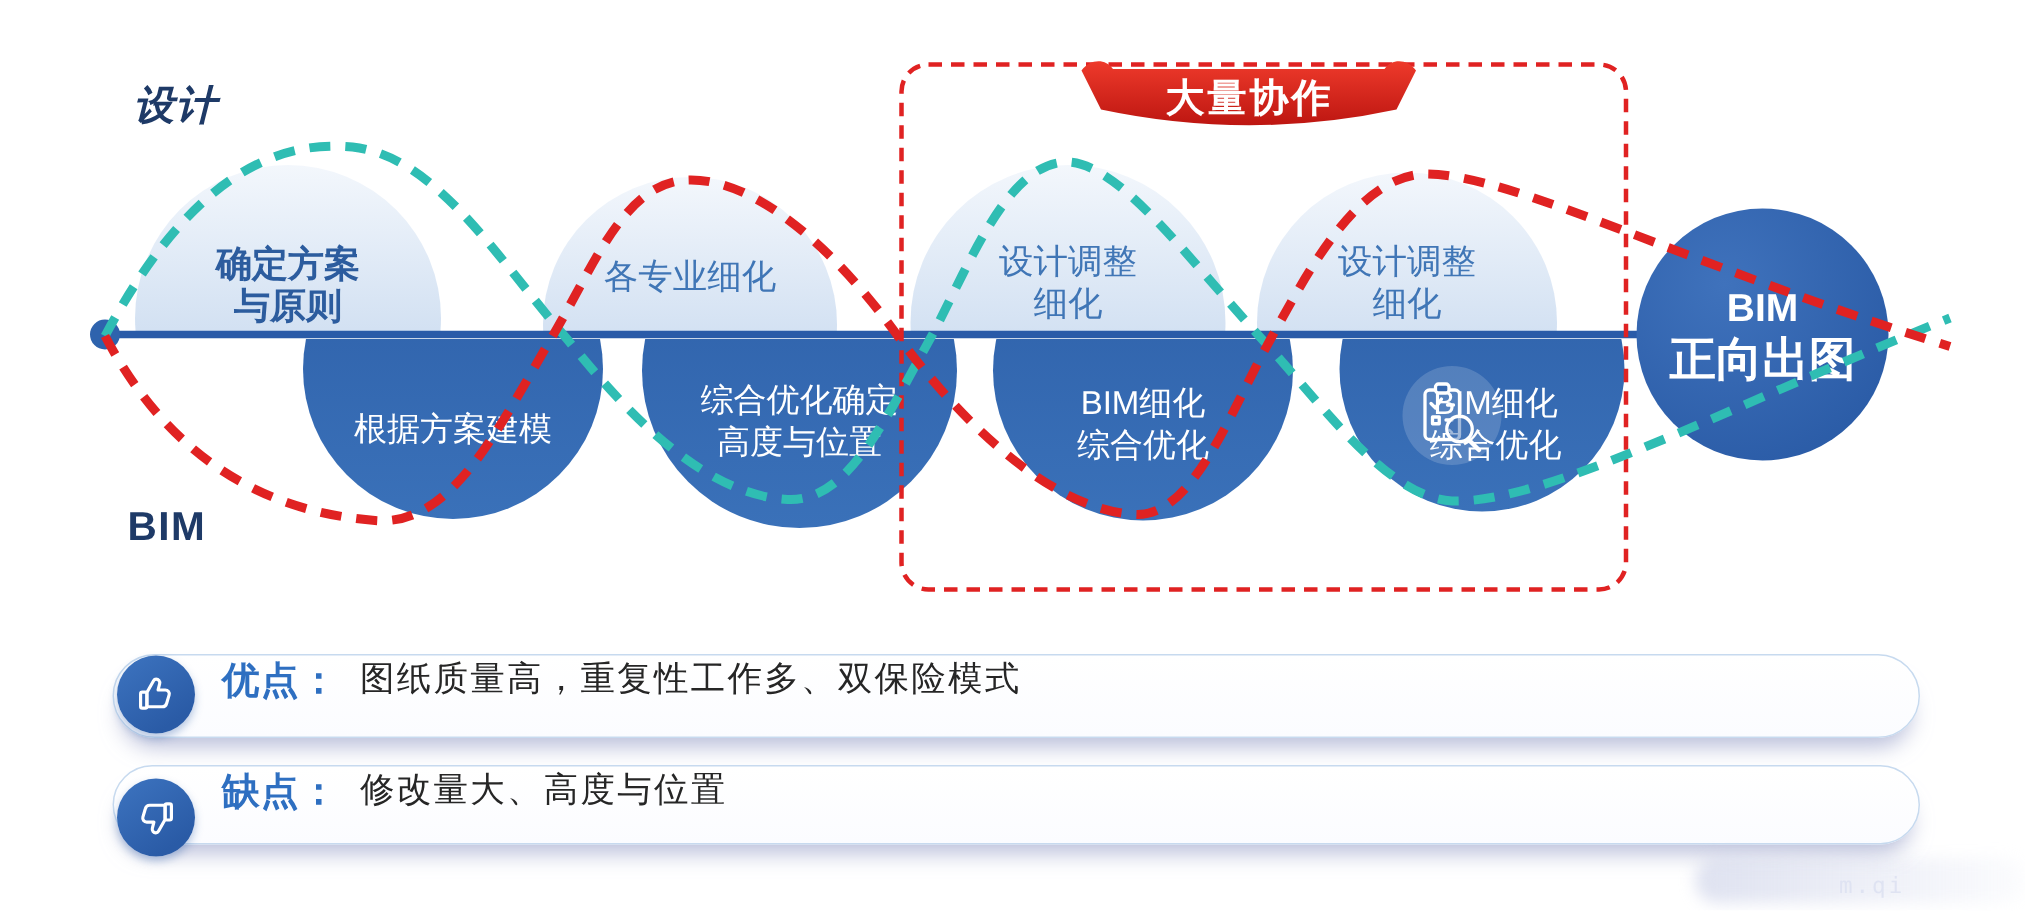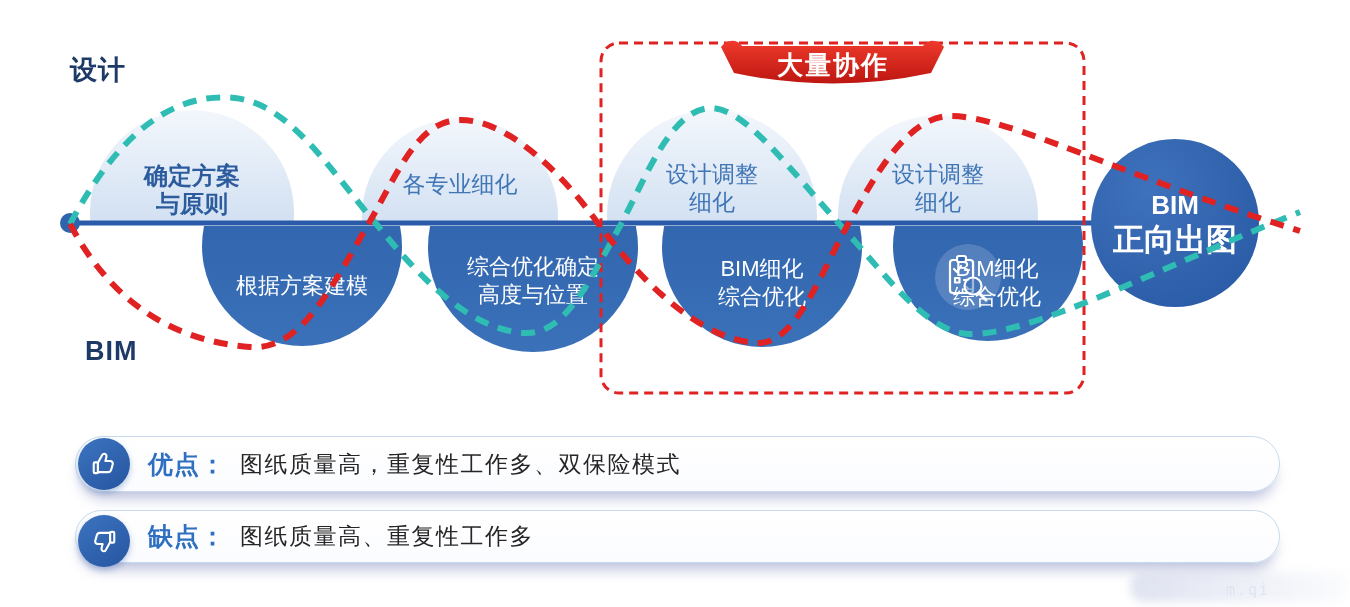--- a/index.html
+++ b/index.html
@@ -4,25 +4,25 @@
 <style>
   html,body{margin:0;padding:0;}
   .canvas{
     position:relative;width:1350px;height:607px;background:#ffffff;overflow:hidden;
     font-family:"Liberation Sans","DejaVu Sans",sans-serif;
   }
   svg text{font-family:"Liberation Sans","DejaVu Sans",sans-serif;}
   .axis-label{
     position:absolute;font-size:27px;font-weight:800;color:#1E3A67;letter-spacing:1px;
   }
-  .axis-label.design{left:70px;top:52px;}
+  .axis-label.design{left:89px;top:52px;font-style:italic;}
   .axis-label.bim{left:85px;top:336px;}
 
   .pill{
-    position:absolute;left:75px;width:1205px;display:flex;align-items:center;
+    position:absolute;left:75px;width:1205px;display:flex;
     background:linear-gradient(180deg,#ffffff 0%,#fbfcff 100%);
     border:1.5px solid #C7DAEF;border-radius:32px;
     box-shadow:0 12px 14px -6px rgba(150,158,200,0.65);
     box-sizing:border-box;
   }
   .pill.pros{top:436px;height:56px;}
   .pill.cons{top:510px;height:53px;}
   .pill-icon{
     width:52px;height:52px;border-radius:50%;flex:0 0 52px;
     background:linear-gradient(145deg,#3D74C0 0%,#2A5BA6 80%);
@@ -176,18 +176,18 @@
   <div class="pill cons">
     <div class="pill-icon">
       <svg width="28" height="28" viewBox="0 0 24 24">
         <g fill="none" stroke="#ffffff" stroke-width="1.8" stroke-linejoin="round" stroke-linecap="round" transform="rotate(180 12 12)">
           <rect x="3.2" y="10.6" width="3.6" height="9.2" rx="1"></rect>
           <path d="M6.8,19 L15.6,19 C16.8,19 17.8,18.2 18.1,17 L19.5,12.2 C19.9,10.8 18.8,9.4 17.3,9.4 L13.2,9.4 L14.1,5.8 C14.4,4.5 13.4,3.2 12.1,3.2 C11.5,3.2 10.9,3.55 10.6,4.1 L6.8,10.9 Z"></path>
         </g>
       </svg>
     </div>
     <span class="pill-label">缺点：</span>
-    <span class="pill-text">图纸质量高、重复性工作多</span>
+    <span class="pill-text">修改量大、高度与位置</span>
   </div>
 
   <div class="corner-shade"></div>
   <div class="watermark">m.qi</div>
 </div>
 
 </body></html>

